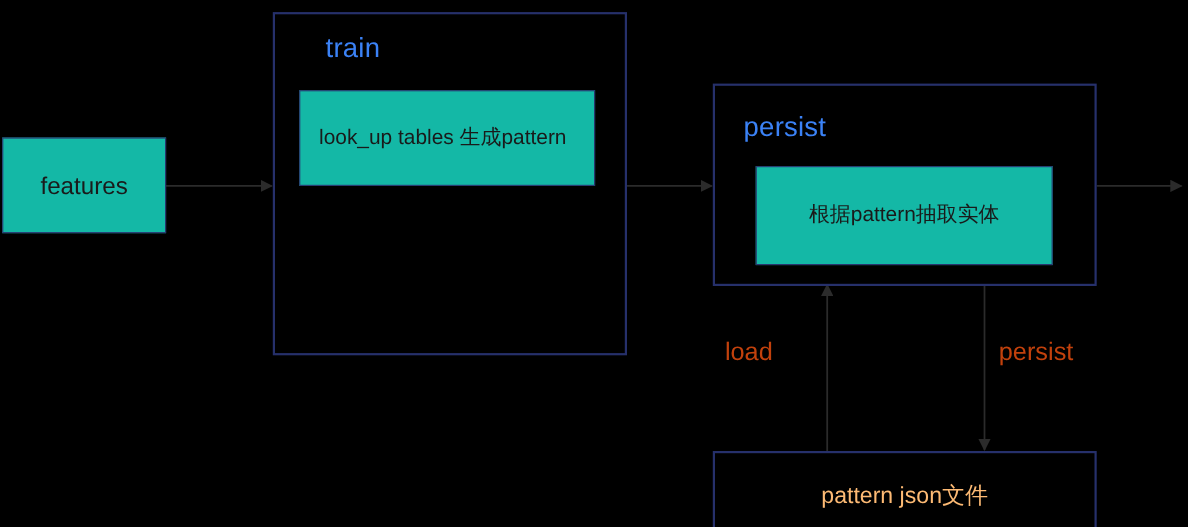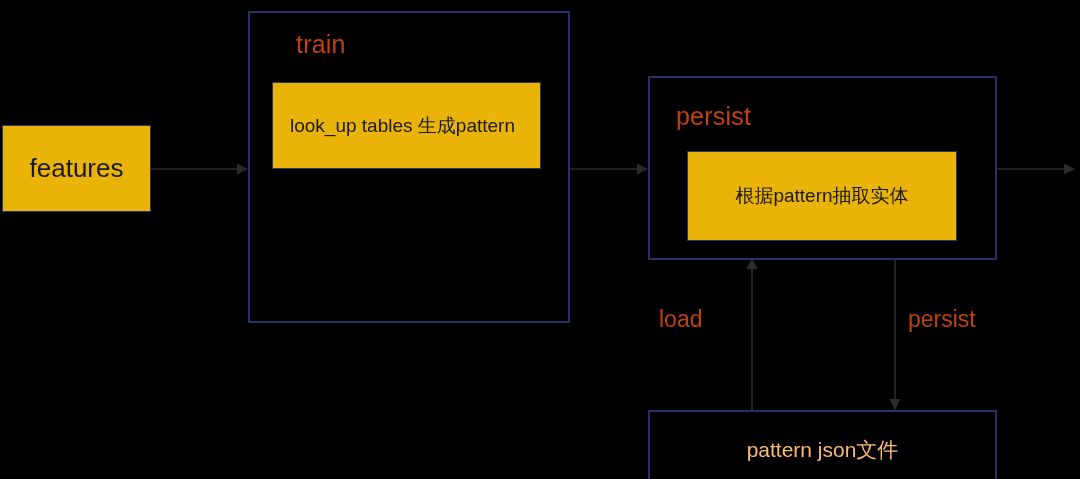--- a/index.html
+++ b/index.html
@@ -20,30 +20,30 @@
   .abs { position: absolute; }
 
   
   .container-box {
     border: 2px solid #26306b;
     background: transparent;
     box-sizing: border-box;
   }
   .container-label {
     position: absolute;
-    color: #c2410c;
+    color: #3b82f6;
     font-size: 25px;
     line-height: 1;
     letter-spacing: 0.2px;
     white-space: nowrap;
   }
 
   
   .white-box {
-    background: #eab308;
+    background: #14b8a6;
     border: 1px solid #2a3570;
     box-sizing: border-box;
     display: flex;
     align-items: center;
     color: #1a1a1a;
     font-size: 19px;
     line-height: 1.25;
   }
   .white-box.center { justify-content: center; }
   .white-box.left   { justify-content: flex-start; padding-left: 17px; }
@@ -83,21 +83,21 @@
     <line x1="570" y1="169" x2="647" y2="169" stroke="#2b2b2b" stroke-width="1.6" marker-end="url(#arrowhead)"></line>
 
     <line x1="997" y1="169" x2="1074" y2="169" stroke="#2b2b2b" stroke-width="1.6" marker-end="url(#arrowhead)"></line>
 
     <line x1="752" y1="410" x2="752" y2="259" stroke="#2b2b2b" stroke-width="1.6" marker-end="url(#arrowhead)"></line>
 
     <line x1="895" y1="260" x2="895" y2="409" stroke="#2b2b2b" stroke-width="1.6" marker-end="url(#arrowhead)"></line>
   </svg>
 
   <div class="abs white-box center" style="left:2px; top:125px; width:149px; height:87px;">
-    <span style="font-size:26px;">features</span>
+    <span style="font-size:22px;">features</span>
   </div>
 
   <div class="abs container-box" style="left:248px; top:11px; width:322px; height:312px;">
   </div>
   <div class="container-label" style="left:296px; top:32px;">train</div>
 
   <div class="abs white-box left" style="left:272px; top:82px; width:269px; height:87px;">
     <span>look_up tables 生成pattern</span>
   </div>
 

